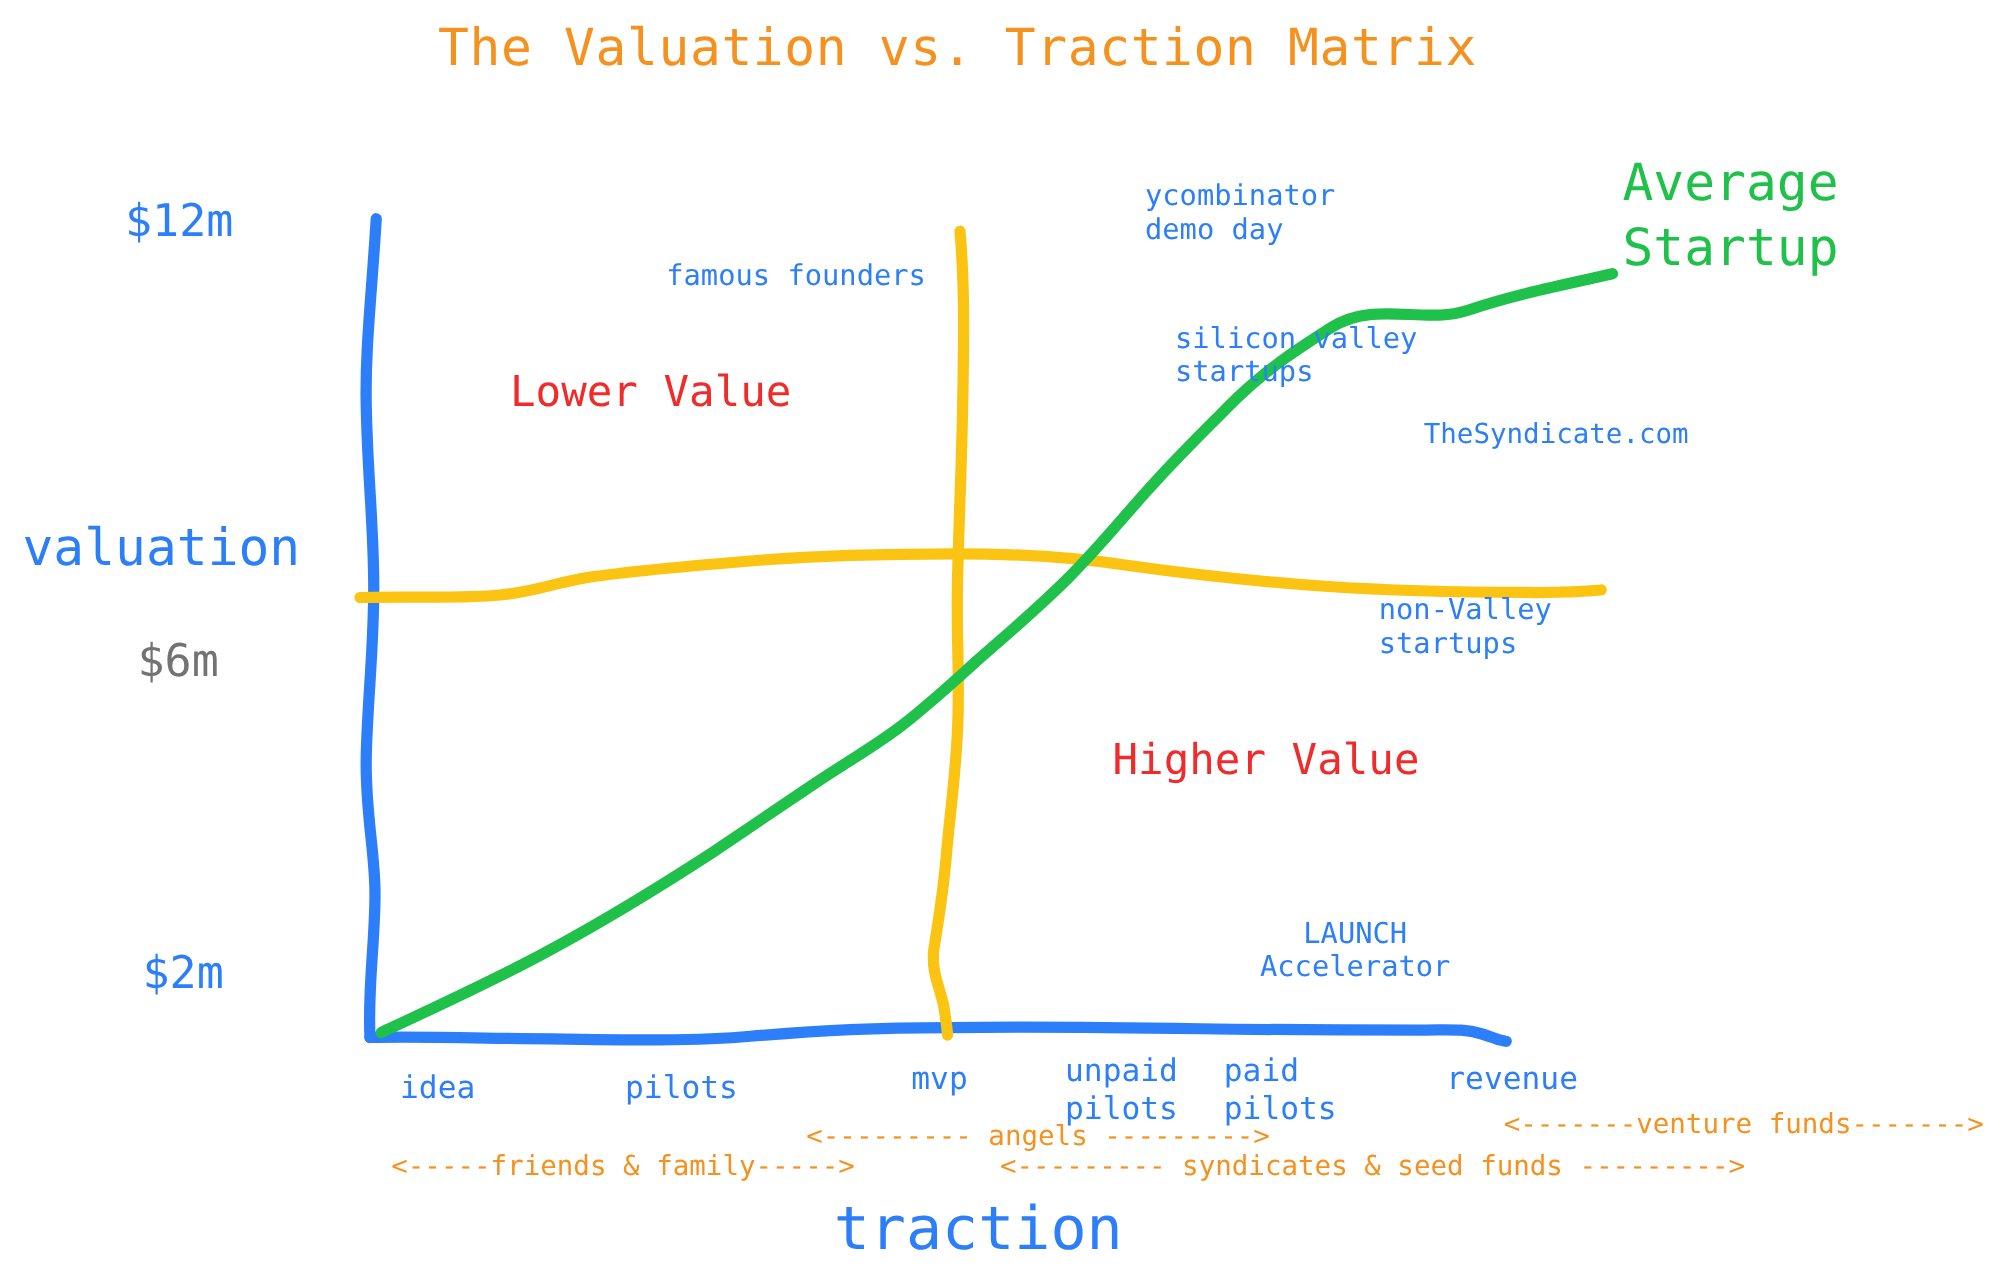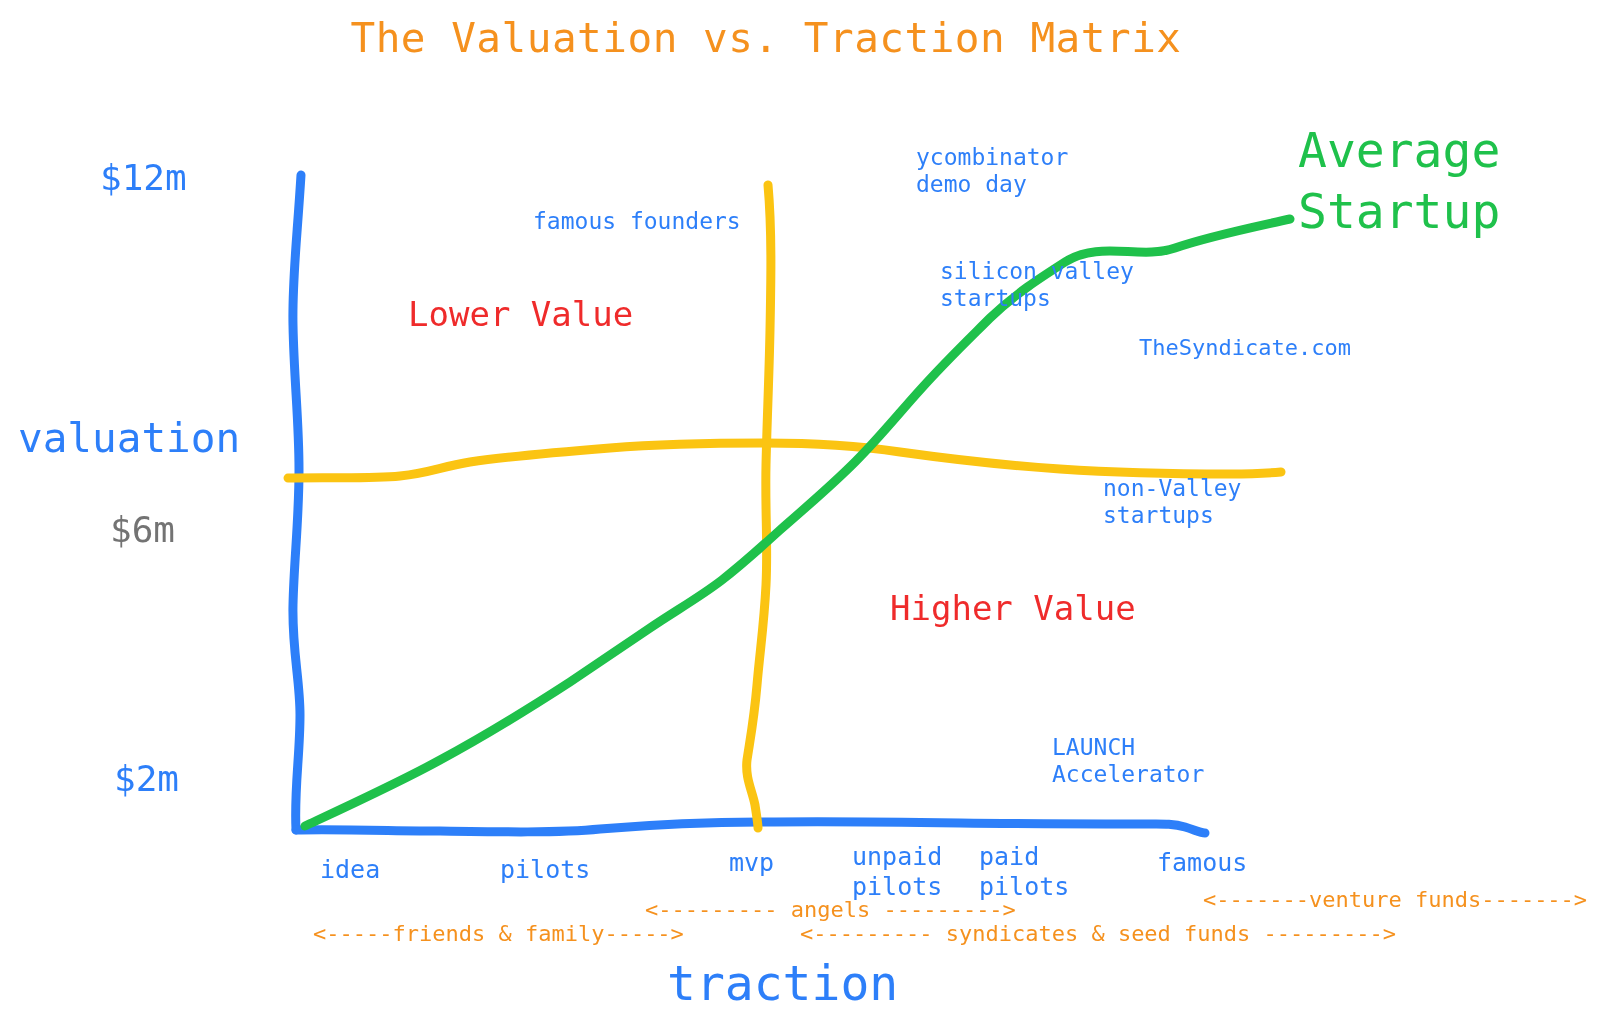--- a/index.html
+++ b/index.html
@@ -54,31 +54,31 @@
   #xcat-paid        { left: 979px; top: 842px; }
   #xcat-revenue     { left: 1157px; top: 848px; }
 
   
   .annot { font-size: 23px; color: #2d7ff9; }
   #annot-famous   { left: 533px; top: 208px; }
   #annot-yc       { left: 916px; top: 144px; }
   #annot-sv       { left: 940px; top: 258px; }
   #annot-syndicate{ left: 1139px; top: 335px; font-size: 22px; }
   #annot-nonvalley{ left: 1103px; top: 475px; }
-  #annot-launch   { left: 1052px; top: 734px; font-size: 23px; }
+  #annot-launch   { left: 1008px; top: 734px; font-size: 23px; text-align: center; }
 
   
   .value-callout { font-size: 34px; color: #ef2b2b; }
   #callout-lower  { left: 408px; top: 294px; }
   #callout-higher { left: 890px; top: 588px; }
 
   
   #series-label-green {
     left: 1298px; top: 120px;
-    font-size: 48px;
+    font-size: 41px;
     color: #1fc14b;
     line-height: 1.28;
   }
 
   
   .fund { font-size: 22px; color: #f5911e; }
   #fund-friends    { left: 313px;  top: 921px; }
   #fund-angels     { left: 645px;  top: 897px; }
   #fund-syndicates { left: 800px;  top: 921px; }
   #fund-venture    { left: 1203px; top: 887px; }
@@ -124,21 +124,21 @@
 <div class="txt" id="tick-6m">$6m</div>
 <div class="txt" id="tick-2m">$2m</div>
 
 <div class="txt xcat" id="xcat-idea">idea</div>
 <div class="txt xcat" id="xcat-mockup">pilots</div>
 <div class="txt xcat" id="xcat-mvp">mvp</div>
 <div class="txt xcat" id="xcat-unpaid">unpaid
 pilots</div>
 <div class="txt xcat" id="xcat-paid">paid
 pilots</div>
-<div class="txt xcat" id="xcat-revenue">famous</div>
+<div class="txt xcat" id="xcat-revenue">revenue</div>
 
 <div class="txt annot" id="annot-famous">famous founders</div>
 <div class="txt annot" id="annot-yc">ycombinator
 demo day</div>
 <div class="txt annot" id="annot-sv">silicon valley
 startups</div>
 <div class="txt annot" id="annot-syndicate">TheSyndicate.com</div>
 <div class="txt annot" id="annot-nonvalley">non-Valley
 startups</div>
 <div class="txt annot" id="annot-launch">LAUNCH

